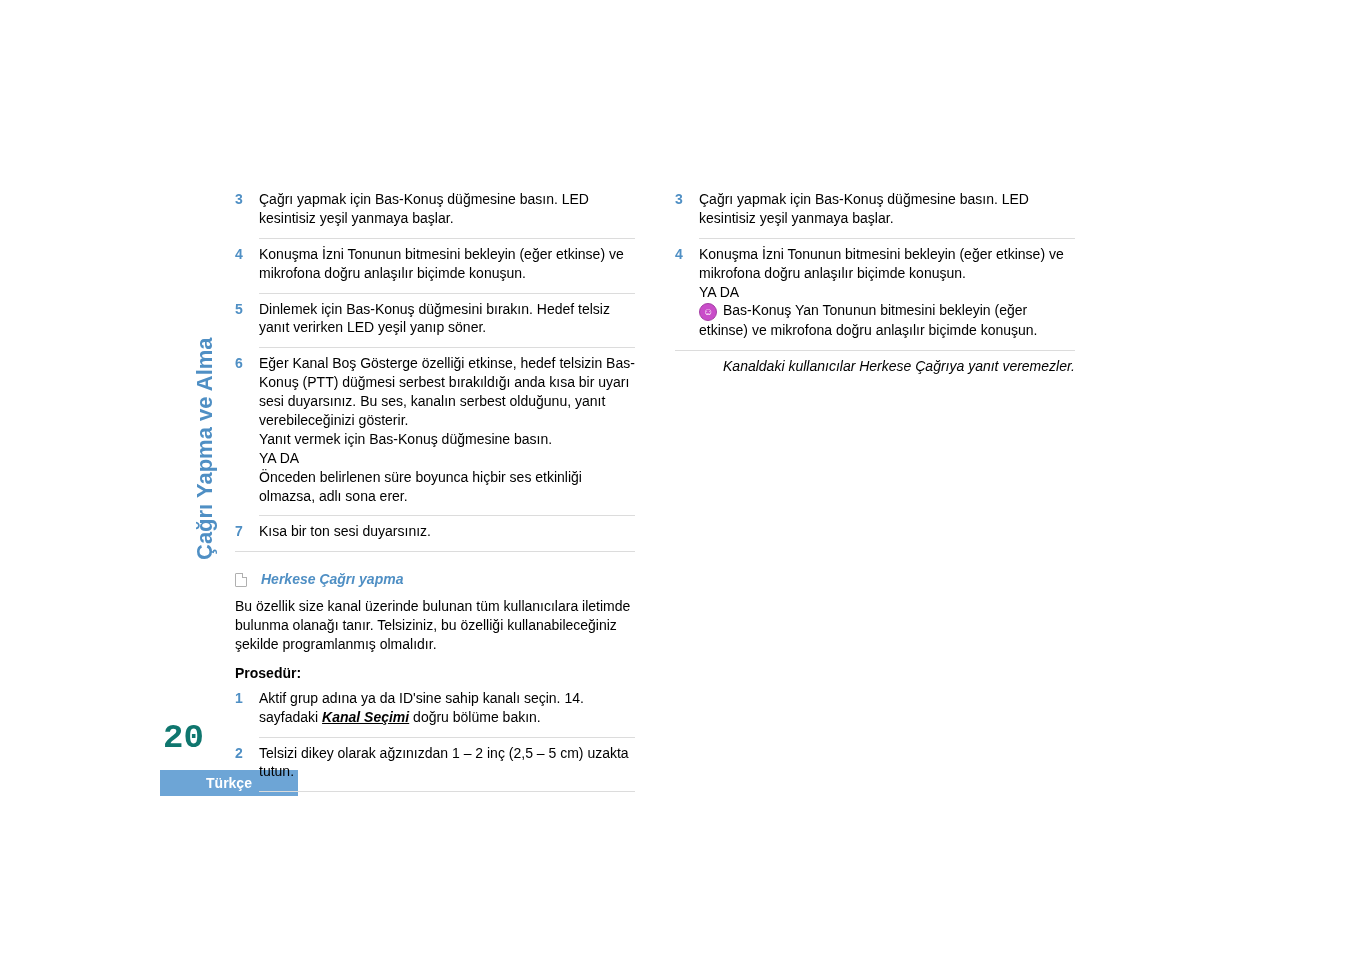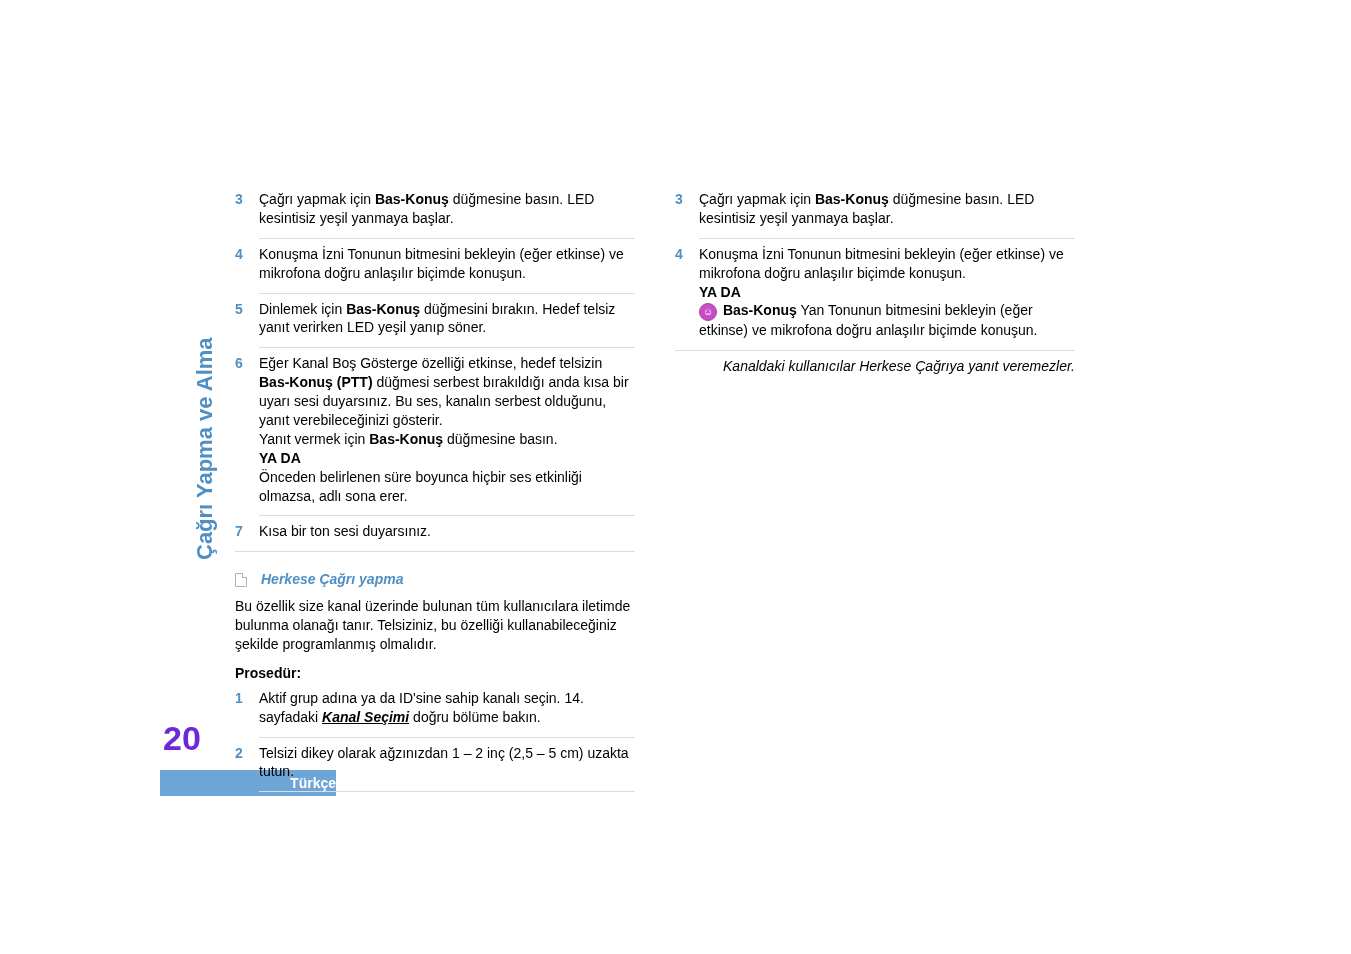--- a/index.html
+++ b/index.html
@@ -43,21 +43,21 @@
     border-top: 1px solid #dcdcdc;
     margin: 6px 0 6px 0;
   }
   .sep-short {
     border-top: 1px solid #dcdcdc;
     margin: 6px 0 6px 24px;
   }
   .body-text {
     flex: 1;
   }
-  .bold { font-weight: bold; }
+  .bold { font-weight: normal; }
   .ital-bold { font-style: italic; font-weight: bold; text-decoration: underline; }
   .subheading {
     display: flex;
     align-items: center;
     gap: 14px;
     margin: 18px 0 8px 0;
     color: #4f8fc4;
     font-style: italic;
     font-weight: bold;
   }
@@ -108,37 +108,37 @@
     transform-origin: left top;
     color: #4f8fc4;
     font-weight: bold;
     font-size: 22px;
     white-space: nowrap;
   }
   .page-number {
     position: absolute;
     left: 163px;
     top: 716px;
-    color: #6d28d9;
+    color: #0f766e;
     font-weight: bold;
     font-size: 34px;
+    font-family: Liberation Mono, monospace;
   }
   .lang-bar {
     position: absolute;
     left: 160px;
     top: 770px;
     width: 138px;
     height: 26px;
     background: #6da5d6;
     color: #fff;
     font-size: 14px;
     font-weight: bold;
-    text-align: right;
+    text-align: center;
     line-height: 26px;
-    padding-left: 38px;
   }
   .prosed {
     font-weight: bold;
     margin: 10px 0 6px 0;
   }
 </style>
 </head>
 <body>
 
 <div class="page">

